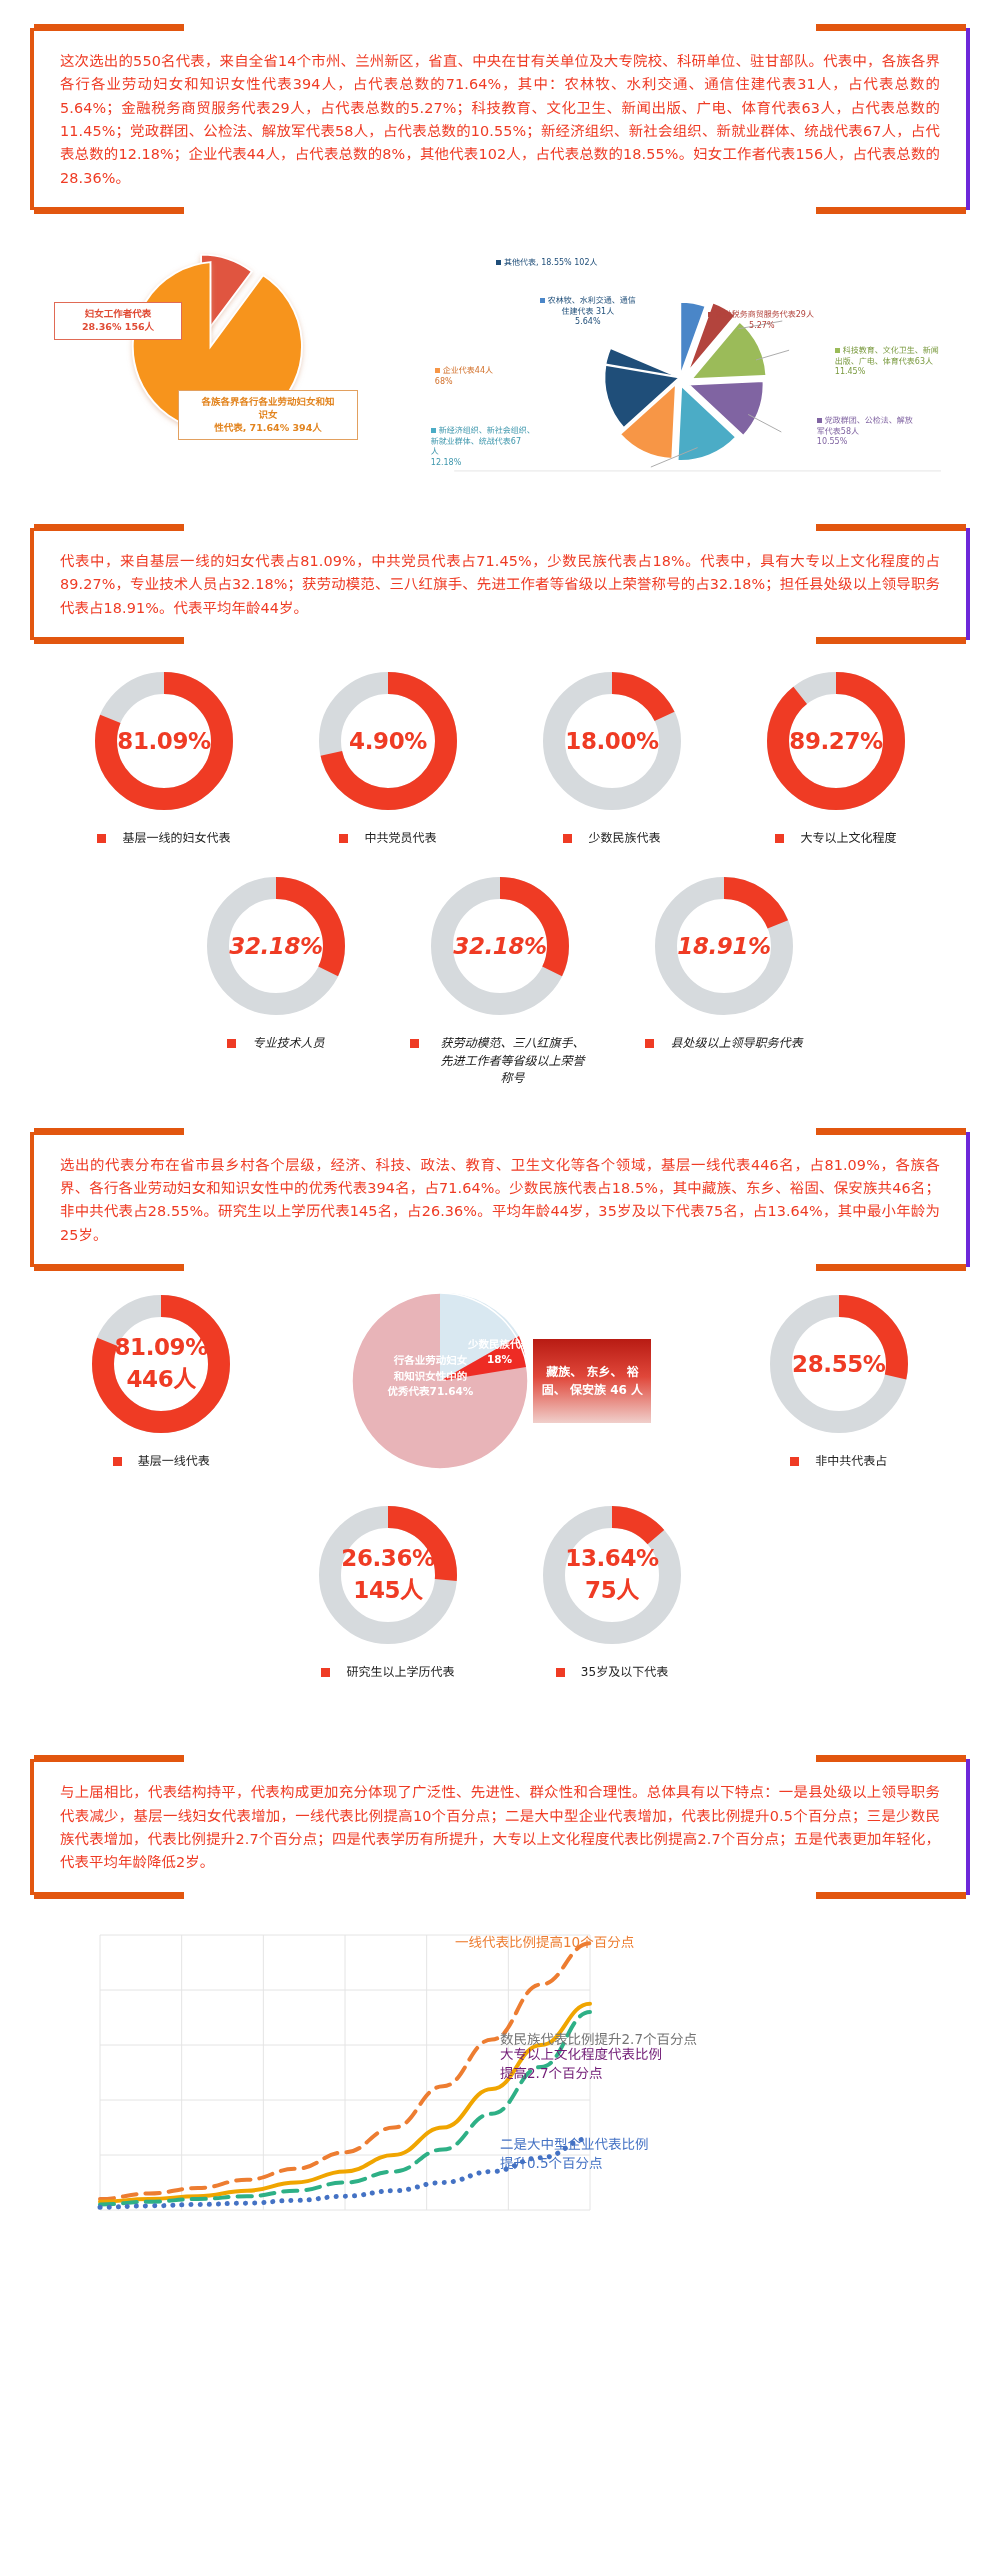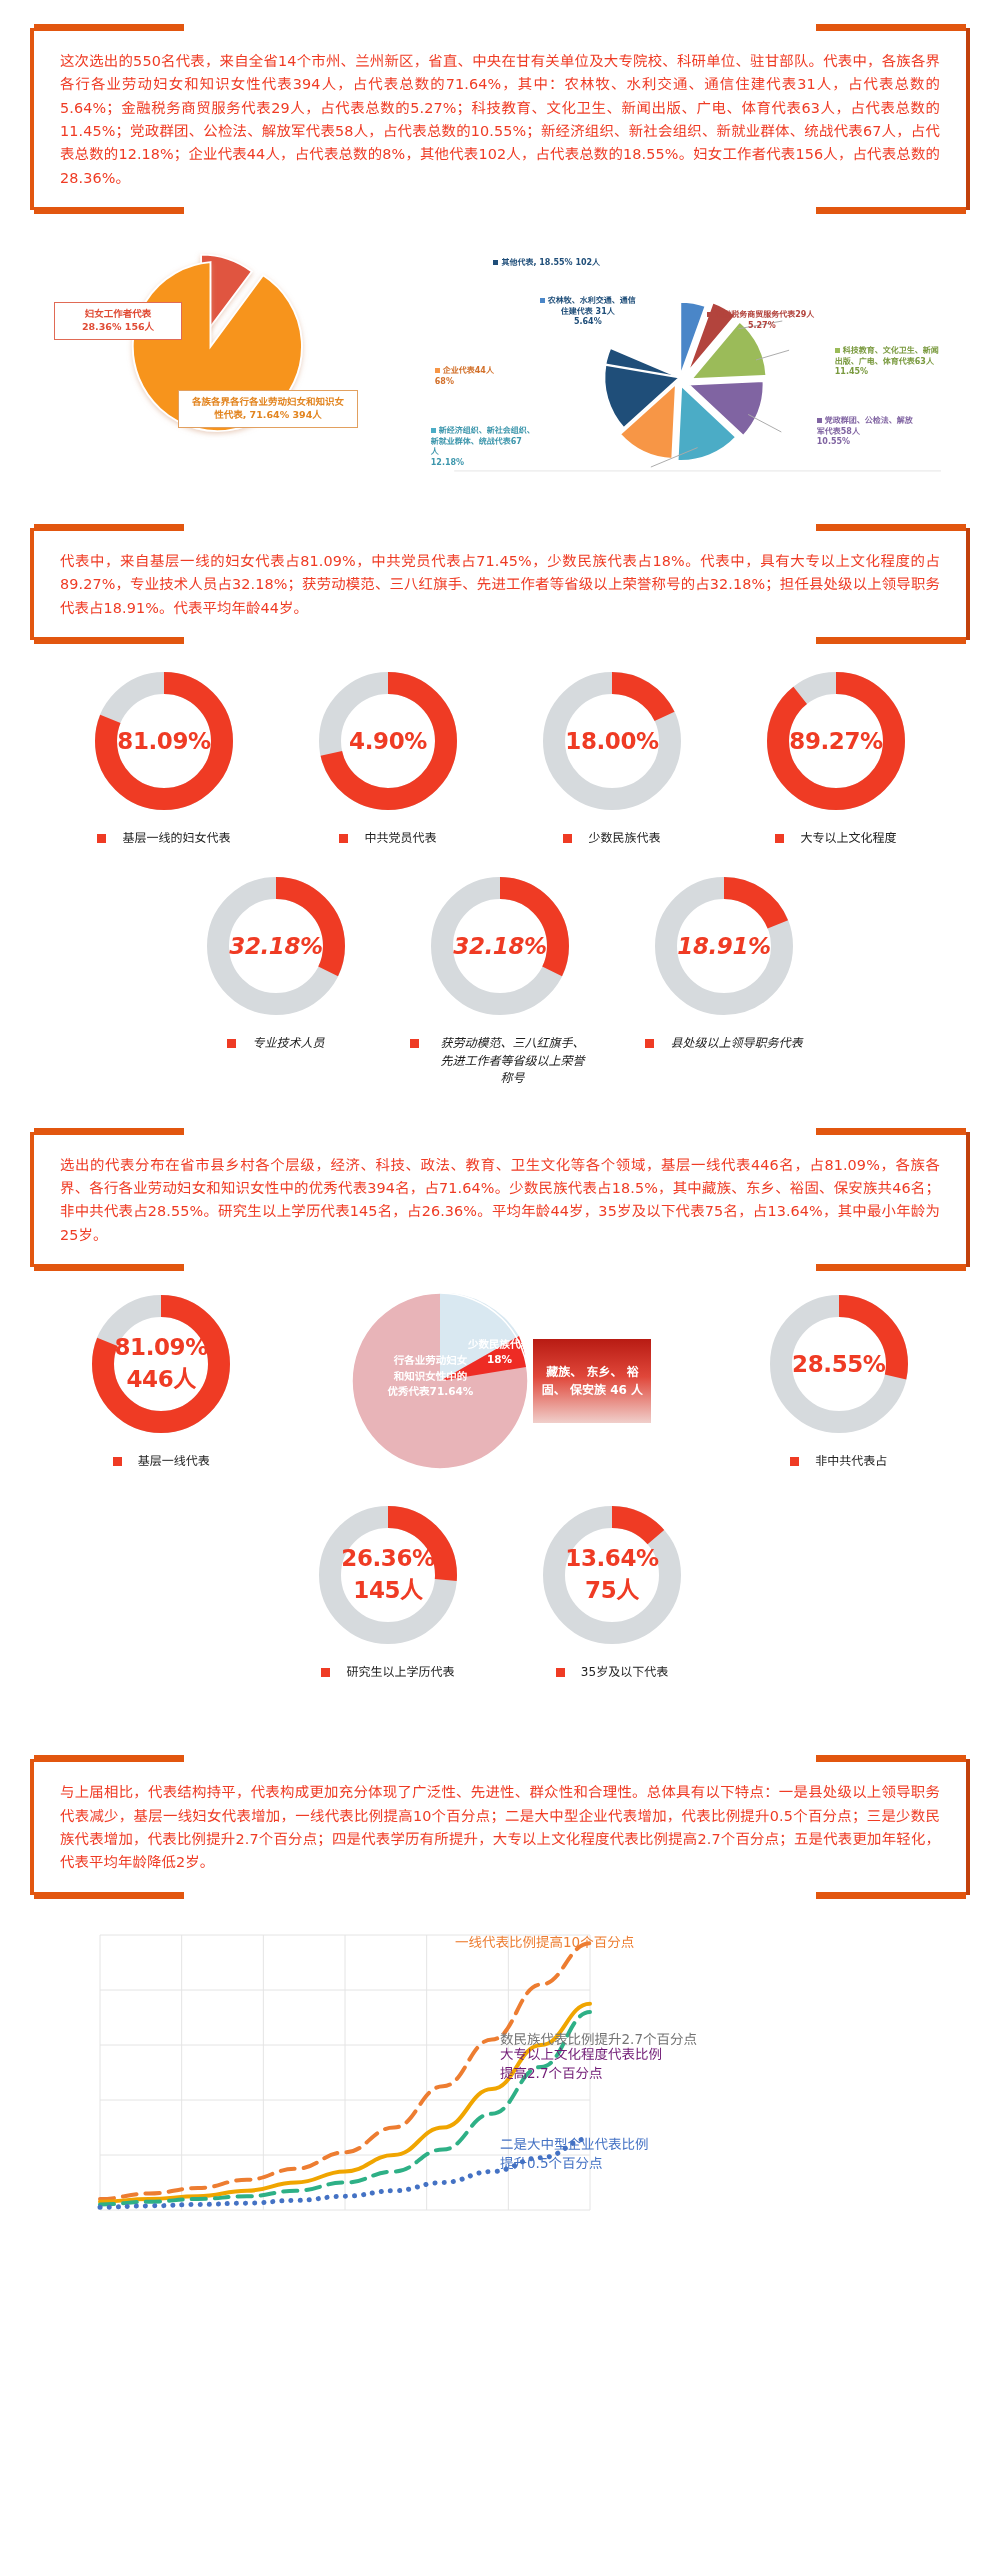--- a/index.html
+++ b/index.html
@@ -12,21 +12,21 @@
     -webkit-font-smoothing: antialiased;
   }
   .page { width: 1000px; position: relative; padding-bottom: 40px; }
 
   
   .textbox {
     position: relative;
     margin: 28px 30px 0 30px;
     padding: 22px 26px 20px 26px;
     border-left: 4px solid #e2560f;
-    border-right: 4px solid #c2410c;
+    border-right: 4px solid #6d28d9;
   }
   .textbox::before, .textbox::after {
     content: "";
     position: absolute;
     height: 7px;
     background: #e2560f;
     width: 150px;
   }
   .textbox::before { top: -4px; left: 0; }
   .textbox::after  { bottom: -4px; left: 0; }
@@ -50,35 +50,35 @@
   .pie-row { display: flex; margin-top: 18px; height: 260px; }
   .pie-left  { width: 42%; position: relative; }
   .pie-right { width: 58%; position: relative; }
 
   .svg-block { width: 100%; height: 100%; display: block; overflow: visible; }
 
   .callout {
     position: absolute;
     background: #fff;
     border: 1px solid #e2853f;
-    padding: 5px 9px;
+    padding: 5px 18px;
     font-size: 9.5px;
     line-height: 1.35;
     font-weight: bold;
     text-align: center;
     white-space: pre-line;
   }
   .callout.red { color: #e04b35; border-color: #e06a55; }
   .callout.orange { color: #e2841f; border-color: #e2a05f; }
 
   .pielabel {
     position: absolute;
     font-size: 8px;
     line-height: 1.3;
-    font-weight: bold;
+    font-weight: normal;
     text-align: center;
     white-space: pre-line;
   }
   .pielabel .sq {
     display: inline-block; width: 5px; height: 5px; margin-right: 3px;
     vertical-align: middle;
   }
 
   
   .donut-grid {

